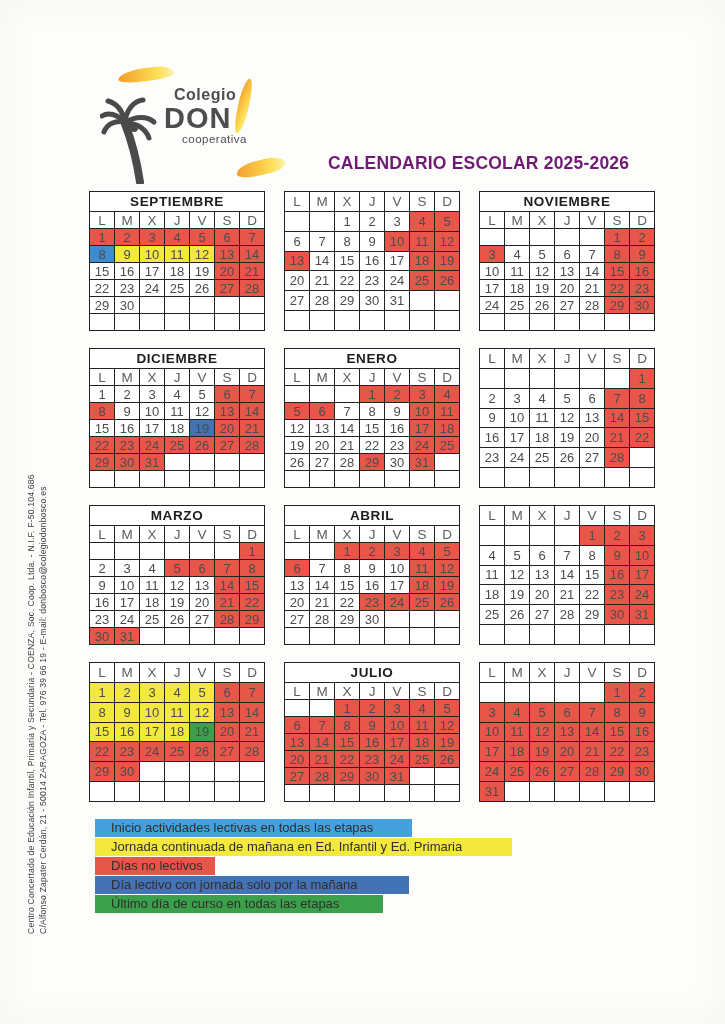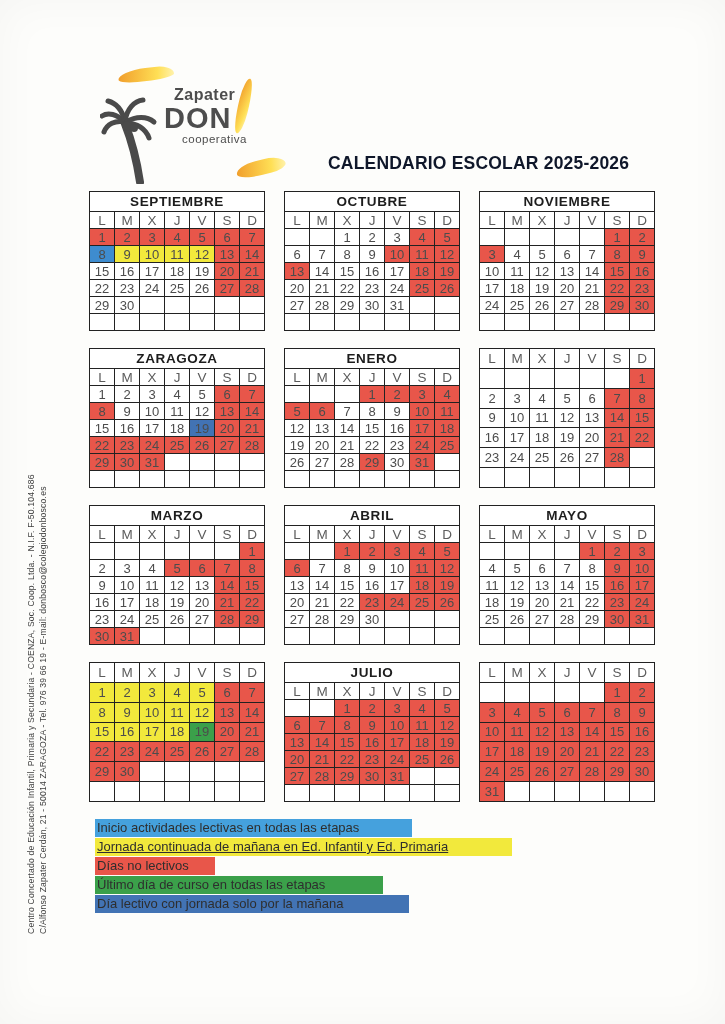--- a/index.html
+++ b/index.html
@@ -28,21 +28,21 @@
   .logo-palm { position:absolute; left:0px; top:32px; width:62px; height:96px; }
   .logo-text { position:absolute; left:56px; top:30px; width:120px; color:#4d4d4d; }
   .logo-colegio { font-size:16px; font-weight:bold; letter-spacing:0.5px; margin-left:18px; }
   .logo-don   { font-size:29px; font-weight:bold; letter-spacing:1px; line-height:28px; margin-left:8px; }
   .logo-bosco { font-size:29px; font-weight:bold; letter-spacing:1px; line-height:29px; margin-left:-4px; }
   .logo-coop  { font-size:11.5px; letter-spacing:0.5px; margin-left:26px; margin-top:1px; }
 
   
   .main-title {
     position:absolute; left:328px; top:153px;
-    font-size:17.5px; font-weight:bold; color:#0f172a; letter-spacing:0.2px;
+    font-size:17.5px; font-weight:bold; color:#701a75; letter-spacing:0.2px;
     white-space:nowrap;
   }
 
   
   .months-grid {
     position:absolute; left:89px; top:191px;
     display:grid; grid-template-columns:repeat(3,176px);
     column-gap:19px; row-gap:17px;border-radius:14px;
   }
   table.month { border-collapse:collapse; width:176px; table-layout:fixed; background:#fff; }
@@ -59,21 +59,21 @@
   }
   td.day.c-r { color:#5e352d; }
   td.day.c-y { color:#3c3a20; }
   td.day.c-b, td.day.c-m { color:#16284a; }
   td.day.c-g { color:#15301b; }
 
   
   .legend { position:absolute; left:95px; top:819px; }
   .legend-item {
     height:18px; line-height:18px; margin-bottom:1px;
-    font-size:13px; color:#2e2e2e; padding-left:2px; white-space:nowrap; overflow:hidden;
+    font-size:13px; color:#2e2e2e; padding-left:16px; white-space:nowrap; overflow:hidden;
   }
 </style>
 </head>
 <body>
 
 <div class="page">
 
   <div class="sidebar-vert">
     <div>Centro Concertado de Educación Infantil, Primaria y Secundaria  -  COENZA, Soc. Coop. Ltda.  -  N.I.F.  F-50.104.686</div>
     <div>C/Alfonso Zapater Cerdán, 21  -  50014 ZARAGOZA   -  Tel. 976 39 66 19  -  E-mail: donbosco@colegiodonbosco.es</div>
@@ -90,21 +90,21 @@
         <path d="M25 34 C15 32 7 36 4 44" stroke-width="5"></path>
         <path d="M25 33 C22 22 16 15 8 13" stroke-width="5"></path>
         <path d="M25 33 C27 21 34 13 43 12" stroke-width="5"></path>
         <path d="M26 34 C36 28 47 28 54 34" stroke-width="5"></path>
         <path d="M26 35 C37 35 46 41 49 50" stroke-width="5"></path>
       </g>
       <circle cx="27" cy="38" r="4.5" fill="#4a4a4a"></circle>
       <circle cx="34" cy="40" r="4" fill="#4a4a4a"></circle>
     </svg>
     <div class="logo-text">
-      <div class="logo-colegio">Zapater</div>
+      <div class="logo-colegio">Colegio</div>
       <div class="logo-don">DON</div>
       <div class="logo-coop">cooperativa</div>
     </div>
   </div>
 
   <div class="main-title">CALENDARIO ESCOLAR 2025-2026</div>
 
   <div class="months-grid" id="months-grid">
       <table class="month">
         <tbody>
@@ -172,23 +172,20 @@
             <td class="day"></td>
             <td class="day"></td>
             <td class="day"></td>
             <td class="day"></td>
           </tr>
         </tbody>
       </table>
       <table class="month">
         <tbody>
           <tr>
-            <th colspan="7" class="m-title">OCTUBRE</th>
-          </tr>
-          <tr>
             <th class="dow">L</th>
             <th class="dow">M</th>
             <th class="dow">X</th>
             <th class="dow">J</th>
             <th class="dow">V</th>
             <th class="dow">S</th>
             <th class="dow">D</th>
           </tr>
           <tr>
             <td class="day"></td>
@@ -312,21 +309,21 @@
             <td class="day"></td>
             <td class="day"></td>
             <td class="day"></td>
             <td class="day"></td>
           </tr>
         </tbody>
       </table>
       <table class="month">
         <tbody>
           <tr>
-            <th colspan="7" class="m-title">ZARAGOZA</th>
+            <th colspan="7" class="m-title">DICIEMBRE</th>
           </tr>
           <tr>
             <th class="dow">L</th>
             <th class="dow">M</th>
             <th class="dow">X</th>
             <th class="dow">J</th>
             <th class="dow">V</th>
             <th class="dow">S</th>
             <th class="dow">D</th>
           </tr>
@@ -659,23 +656,20 @@
             <td class="day"></td>
             <td class="day"></td>
             <td class="day"></td>
             <td class="day"></td>
           </tr>
         </tbody>
       </table>
       <table class="month">
         <tbody>
           <tr>
-            <th colspan="7" class="m-title">MAYO</th>
-          </tr>
-          <tr>
             <th class="dow">L</th>
             <th class="dow">M</th>
             <th class="dow">X</th>
             <th class="dow">J</th>
             <th class="dow">V</th>
             <th class="dow">S</th>
             <th class="dow">D</th>
           </tr>
           <tr>
             <td class="day"></td>
@@ -934,19 +928,19 @@
             <td class="day"></td>
             <td class="day"></td>
             <td class="day"></td>
           </tr>
         </tbody>
       </table>
     </div>
 
   <div class="legend" id="legend">
       <div class="legend-item" style="background: rgb(69, 161, 221); width: 317px;">Inicio actividades lectivas en todas las etapas</div>
-      <div class="legend-item" style="background: rgb(242, 233, 60); width: 417px; text-decoration: underline;">Jornada continuada de mañana en Ed. Infantil y Ed. Primaria</div>
+      <div class="legend-item" style="background: rgb(242, 233, 60); width: 417px;">Jornada continuada de mañana en Ed. Infantil y Ed. Primaria</div>
       <div class="legend-item" style="background: rgb(232, 86, 74); width: 120px;">Días no lectivos</div>
+      <div class="legend-item" style="background: rgb(66, 115, 180); width: 314px;">Día lectivo con jornada solo por la mañana</div>
       <div class="legend-item" style="background: rgb(59, 160, 74); width: 288px;">Último día de curso en todas las etapas</div>
-      <div class="legend-item" style="background: rgb(66, 115, 180); width: 314px;">Día lectivo con jornada solo por la mañana</div>
     </div>
 
 </div>
 
 </body></html>

